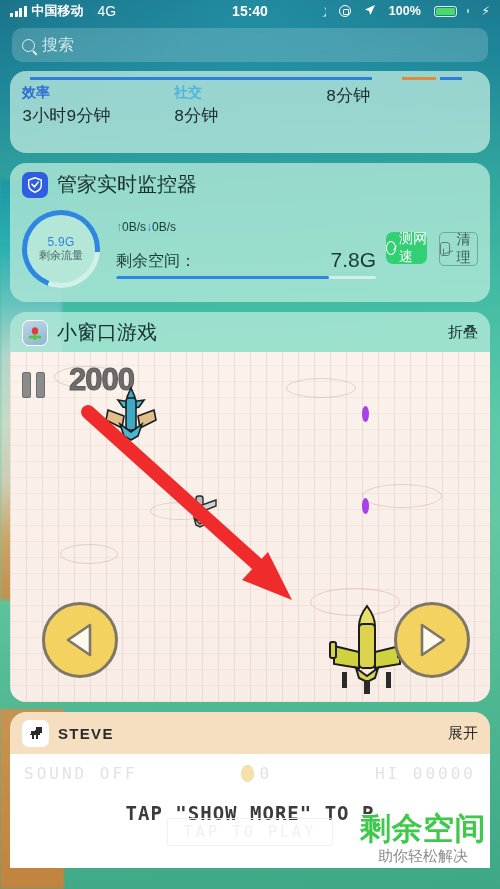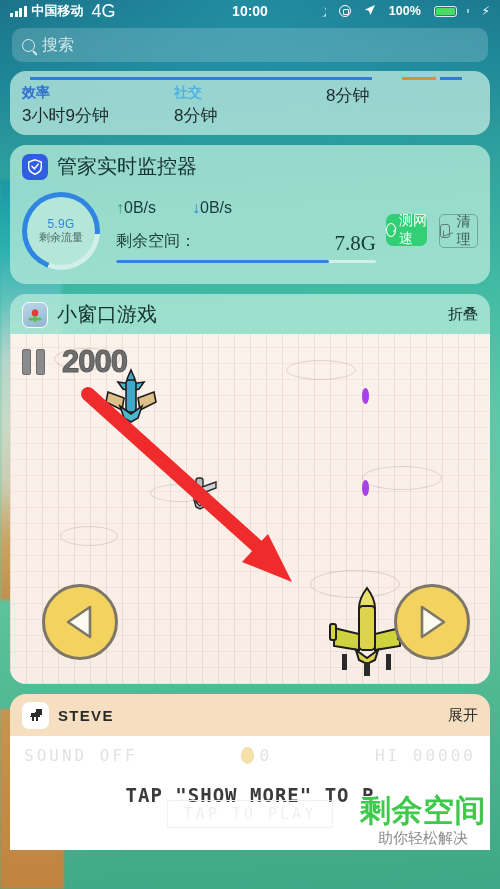--- a/index.html
+++ b/index.html
@@ -38,21 +38,21 @@
     position:relative; z-index:5;
     height:22px; display:flex; align-items:center;
     padding:0 10px; color:#fff; font-size:13px; font-weight:bold;
   }
   .sb-left{ display:flex; align-items:center; gap:5px; }
   .bars{ display:flex; align-items:flex-end; gap:1.5px; height:11px; }
   .bars i{ display:block; width:3px; background:#fff; border-radius:.5px; }
   .bars i:nth-child(1){height:4px;} .bars i:nth-child(2){height:6px;}
   .bars i:nth-child(3){height:8.5px;} .bars i:nth-child(4){height:11px;}
   .carrier{ font-size:13px; }
-  .netmode{ font-size:18px; font-weight:normal; margin-left:3px; }
+  .netmode{ font-size:14px; font-weight:normal; margin-left:9px; }
   .sb-center{ position:absolute; left:0; right:0; text-align:center; font-size:14px; font-weight:bold; pointer-events:none;}
   .sb-right{ margin-left:auto; display:flex; align-items:center; gap:13px; font-size:12.5px; z-index:2;}
   .ic{ display:inline-block; }
   .moon{ width:11px; height:11px; position:relative; }
   .moon::before{content:"";position:absolute;inset:0;border-radius:50%;
     box-shadow:3px 1.5px 0 0 #fff; clip-path:inset(0 0 0 0);}
   .lockrot{ width:12px;height:12px;border:1.4px solid #fff;border-radius:50%;position:relative;}
   .lockrot::after{content:"";position:absolute;left:3.5px;top:3px;width:4px;height:4px;border:1.2px solid #fff;border-radius:1px;}
   .batt{ width:23px;height:11px;border:1.3px solid rgba(255,255,255,.85);border-radius:3px;padding:1px;}
   .batt i{ display:block;height:100%;background:#4cd964;border-radius:1.5px;}
@@ -71,21 +71,21 @@
   .mag::after{content:"";position:absolute;right:-4px;bottom:-3px;width:6px;height:1.7px;background:rgba(255,255,255,.82);transform:rotate(45deg);border-radius:1px;}
   .searchph{ color:rgba(255,255,255,.75); font-size:16px; }
 
   
   .widgets{ position:relative; z-index:4; padding:0 10px; }
   .widget{ border-radius:16px; overflow:hidden; margin-bottom:10px; }
 
   
   .w-screentime{
     background:rgba(186,232,222,.78);
-    height:64px; position:relative;
+    height:82px; position:relative;font-family:Liberation Mono, monospace;
   }
   .st-chartstrip{ height:9px; position:relative; overflow:hidden; }
   .st-bar{ position:absolute; bottom:0; height:3px; background:#2f7fd6; }
   .st-bar.o{ background:#e08a3c; }
   .st-cats{ display:flex; padding:4px 12px 0; }
   .st-cat{ flex:1; }
   .st-cat .nm{ font-size:14px; font-weight:bold; margin-bottom:2px; }
   .st-cat .vl{ font-size:17px; color:#1d2b2b; }
 
   
@@ -96,25 +96,25 @@
   .wh-action{ font-size:15px; color:#16302f; font-weight:500; }
   .g-body{ display:flex; align-items:center; padding:6px 12px 14px; gap:10px; }
   .ring{ width:78px;height:78px;flex:none; border-radius:50%; position:relative;
     background:conic-gradient(from 200deg,#2f86e0 0deg 255deg, rgba(255,255,255,.55) 255deg 360deg);
     display:flex;align-items:center;justify-content:center;}
   .ring::after{content:"";position:absolute;inset:5px;border-radius:50%;background:#b4e7d8;}
   .ring .rv{ position:relative; z-index:2; text-align:center; }
   .ring .rv b{ display:block; font-size:12px; color:#2f86e0; font-weight:normal; letter-spacing:.3px;}
   .ring .rv span{ display:block; font-size:11px; color:#4a6a68; margin-top:-1px;}
   .g-mid{ flex:1; }
-  .g-speeds{ display:flex; gap:36px; font-size:16px; color:#1a3a38; padding-left:6px; margin-bottom:14px;}
+  .g-speeds{ display:flex; font-size:12px; color:#1a3a38; padding-left:6px; margin-bottom:14px;}
   .g-speeds .ar{ color:#2e9e6e; }
   .g-speeds .ar.d{ color:#2f86e0; }
   .g-store{ padding-left:6px; }
-  .g-store-row{ display:flex; justify-content:space-between; align-items:flex-start; font-size:16px; color:#1a3a38; margin-bottom:4px;font-family:Liberation Serif, serif;}
+  .g-store-row{ display:flex; justify-content:space-between; align-items:flex-end; font-size:16px; color:#1a3a38; margin-bottom:4px;}
   .g-store-row .val{ font-size:21px; }
   .g-bar{ height:3px; border-radius:2px; background:rgba(255,255,255,.55); overflow:hidden;}
   .g-bar i{ display:block;height:100%;background:#2f86e0;border-radius:2px;}
   .g-btns{ width:92px; flex:none; display:flex; flex-direction:row; gap:12px; }
   .btn-speed{ background:#32cf74; color:#fff; border-radius:7px; height:32px;
     display:flex;align-items:center;justify-content:center;gap:3px;font-size:14px;}
   .btn-clean{ border:1px solid rgba(70,100,98,.45); border-radius:5px; height:34px;
     display:flex;align-items:center;justify-content:center;gap:6px;font-size:14px;color:#3c5c5a;}
   .spd-ic{ width:14px;height:14px;border:1.5px solid #fff;border-radius:50%;position:relative;}
   .spd-ic::after{content:"";position:absolute;left:5.5px;top:2.5px;width:1.3px;height:5px;background:#fff;transform:rotate(35deg);transform-origin:bottom;}
@@ -126,21 +126,21 @@
   .w-game{ background:rgba(175,230,215,.82); }
   .w-game .wh{ padding:7px 12px 6px; }
   .game-screen{
     position:relative; height:350px; overflow:hidden;
     background:
       repeating-linear-gradient(90deg,rgba(205,150,130,.22) 0 1px,rgba(0,0,0,0) 1px 16px),
       repeating-linear-gradient(0deg,rgba(205,150,130,.12) 0 1px,rgba(0,0,0,0) 1px 16px),
       linear-gradient(180deg,#fbf2ec,#f8ece6);
   }
   .cloud{ position:absolute; border:1.2px solid rgba(175,150,140,.35); border-radius:50%; }
-  .hud{ position:absolute; left:12px; top:10px; display:flex; align-items:center; gap:17px; }
+  .hud{ position:absolute; left:12px; top:10px; display:flex; align-items:flex-end; gap:24px; }
   .pause{ display:flex; gap:5px; }
   .pause i{ display:block;width:9px;height:26px;background:#8b8b8b;border:1.5px solid #6e6e6e;border-radius:2px;}
   .score{ font-size:31px; font-weight:bold; color:#6d6d6d; -webkit-text-stroke:1px #5a5a5a; letter-spacing:-1px;}
   .plane{ position:absolute; }
   .bullet{ position:absolute; width:7px;height:16px;border-radius:50%;background:#a742e8; }
   .arrow-anno{ position:absolute; left:0; top:0; width:100%; height:100%; pointer-events:none;}
   .pad{ position:absolute; width:76px;height:76px;border-radius:50%;
     background:#f3d25f; border:3px solid #7d7768; display:flex;align-items:center;justify-content:center;}
 
   
@@ -175,21 +175,21 @@
   <div class="sb-left">
     <span class="bars">
         <i></i>
         <i></i>
         <i></i>
         <i></i>
       </span>
     <span class="carrier">中国移动</span>
     <span class="netmode">4G</span>
   </div>
-  <div class="sb-center">10:00</div>
+  <div class="sb-center">15:40</div>
   <div class="sb-right">
     <span class="ic moon"></span>
     <span class="ic lockrot"></span>
     <span class="ic">
       <svg width="12" height="12" viewBox="0 0 12 12">
           <path d="M11 1 1 5.6l4 1.4 1.4 4z" fill="#fff"></path>
         </svg>
     </span>
     <span>100%</span>
     <span class="batt">

